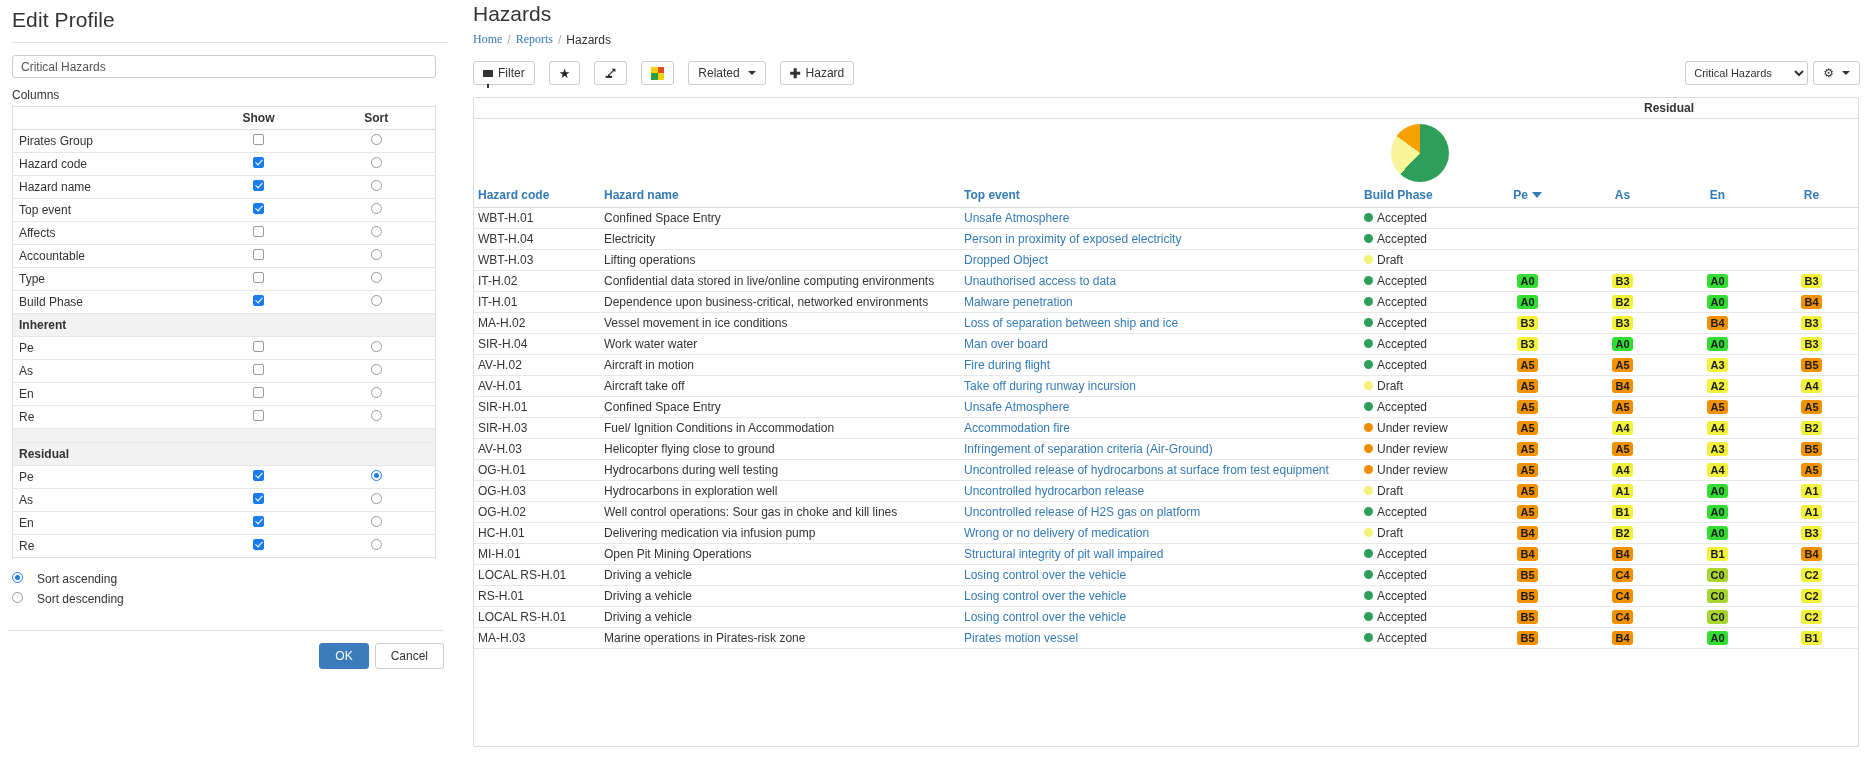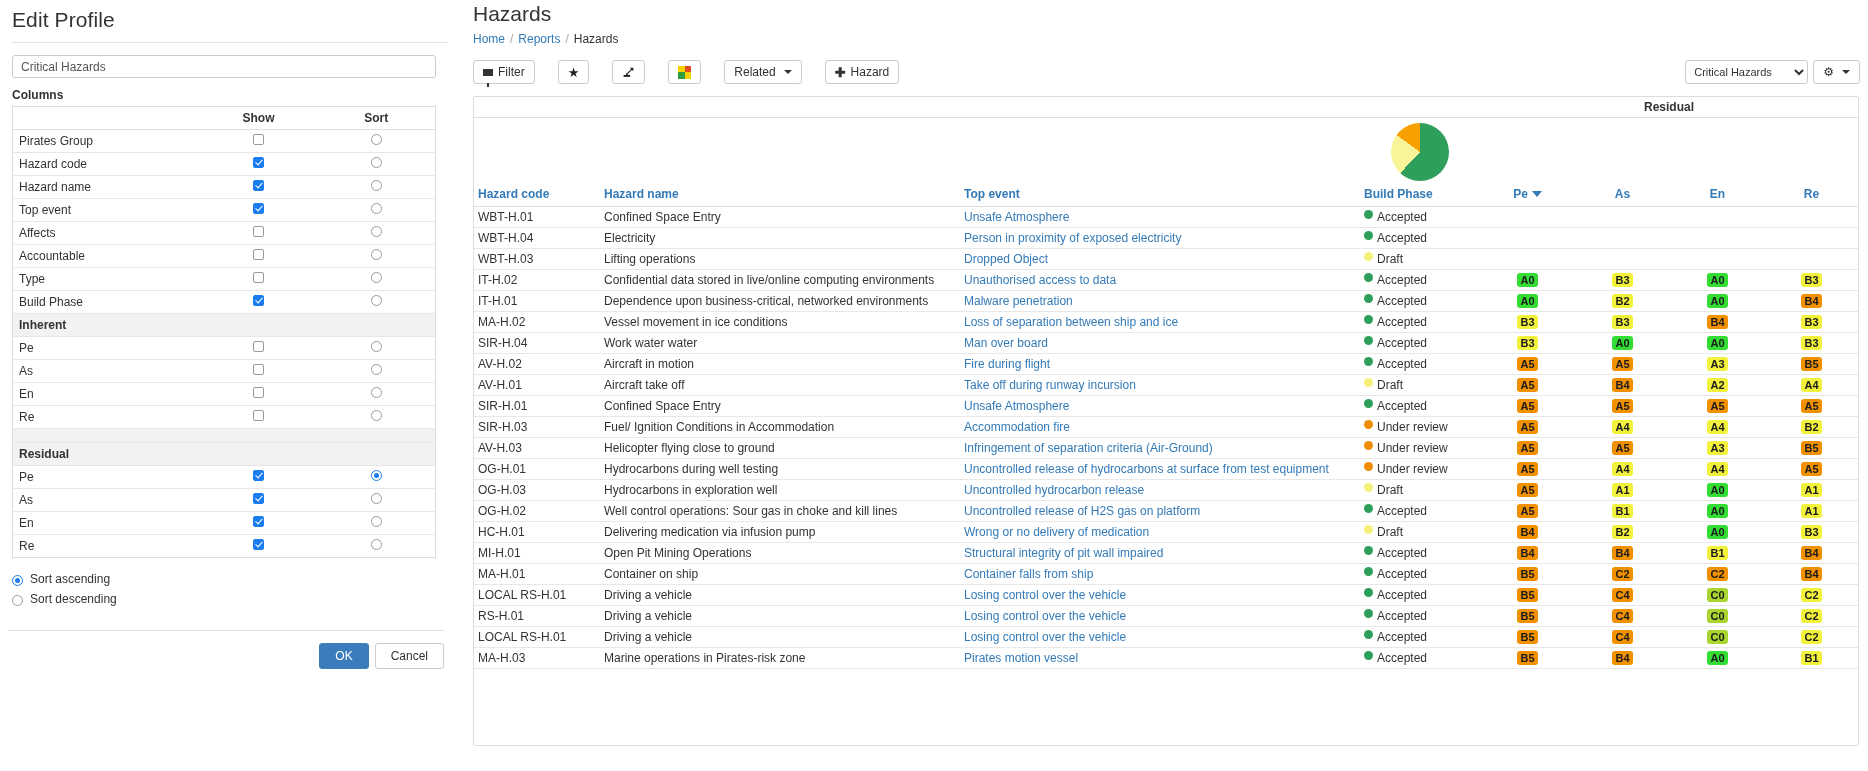--- a/index.html
+++ b/index.html
@@ -86,21 +86,21 @@
   .rb:checked::after {
     content: "";
     position: absolute;
     left: 2px; top: 2px;
     width: 5px; height: 5px;
     border-radius: 50%;
     background: #1b7ced;
   }
 
   .columns-label {
-    font-weight: bold;
+    font-weight: normal;
     font-size: 12px;
     color: #333;
     margin: 10px 0 4px 0;
   }
   .cols-table {
     width: 424px;
     border-collapse: collapse;
     border: 1px solid #dddddd;
     font-size: 12px;
   }
@@ -124,21 +124,21 @@
   .cols-table tr.group td {
     background: #f2f2f2;
     font-weight: bold;
     color: #333;
   }
   .cols-table tr.group-blank td { background: #f2f2f2; height: 14px; padding: 2px 0; }
   .cols-table td.muted { color: #999; }
 
   .sortdir { margin-top: 14px; }
   .sortdir-row {
-    display: flex; align-items: flex-end; gap: 7px;
+    display: flex; align-items: flex-start; gap: 14px;
     margin-bottom: 6px;
     font-size: 12px; color: #333;
   }
   .footer-rule {
     border-top: 1px solid #e0e0e0;
     margin-top: 24px;
     width: 436px;
     margin-left: -4px;
   }
   .footer-btns {
@@ -171,26 +171,26 @@
   }
   .hazards-title {
     font-size: 21px; font-weight: 400; color: #333;
     padding: 2px 0 6px 0;
   }
   .breadcrumb {
     font-size: 12px; color: #555;
     margin-bottom: 14px;
     display: flex; gap: 5px; align-items: center;
   }
-  .breadcrumb a { color: #337ab7; text-decoration: none; cursor: pointer; }
+  .breadcrumb a { color: #337ab7; text-decoration: none; cursor: pointer; font-family: Liberation Serif, serif; }
   .breadcrumb .sep { color: #aaa; }
   .breadcrumb .cur { color: #333; }
 
   .toolbar {
-    display: flex; align-items: flex-end; gap: 23px;
+    display: flex; align-items: flex-end; gap: 14px;
     margin-bottom: 12px;
     position: relative;
   }
   .tbtn {
     border: 1px solid #cccccc;
     background: #fff;
     border-radius: 3px;
     height: 24px;
     min-width: 26px;
     padding: 0 9px;
@@ -276,21 +276,21 @@
     border-bottom: 1px solid #dddddd;
     height: 21px;
     cursor: pointer;
     padding-bottom: 5px;
   }
   tr.colhdr th.c { text-align: center; }
   table.haz tbody tr { border-bottom: 1px solid #e8e8e8; }
   table.haz tbody td { height: 19px; color: #333; }
   td.link a { color: #337ab7; text-decoration: none; cursor: pointer; }
 
-  .phase { display: flex; gap: 4px; }
+  .phase { display: flex; align-items: center; gap: 4px; }
   .dot { width: 9px; height: 9px; border-radius: 50%; flex:none; }
 
   .rbadge {
     display: inline-block;
     min-width: 21px;
     padding: 0px 3px;
     border-radius: 3px;
     font-size: 11px;
     font-weight: bold;
     color: #1a1a1a;
@@ -784,35 +784,20 @@
                   <span class="dot" style="background: rgb(46, 158, 91);"></span>
                   <span>Accepted</span>
                 </span>
               </td>
               <td class="c-cell"><span class="rbadge" style="background: rgb(242, 145, 0);">B4</span></td>
               <td class="c-cell"><span class="rbadge" style="background: rgb(242, 145, 0);">B4</span></td>
               <td class="c-cell"><span class="rbadge" style="background: rgb(242, 242, 61);">B1</span></td>
               <td class="c-cell"><span class="rbadge" style="background: rgb(242, 145, 0);">B4</span></td>
             </tr>
             <tr>
-              <td>MA-H.01</td>
-              <td>Container on ship</td>
-              <td class="link"><a>Container falls from ship</a></td>
-              <td>
-                <span class="phase">
-                  <span class="dot" style="background: rgb(46, 158, 91);"></span>
-                  <span>Accepted</span>
-                </span>
-              </td>
-              <td class="c-cell"><span class="rbadge" style="background: rgb(242, 145, 0);">B5</span></td>
-              <td class="c-cell"><span class="rbadge" style="background: rgb(242, 145, 0);">C2</span></td>
-              <td class="c-cell"><span class="rbadge" style="background: rgb(242, 145, 0);">C2</span></td>
-              <td class="c-cell"><span class="rbadge" style="background: rgb(242, 145, 0);">B4</span></td>
-            </tr>
-            <tr>
               <td>LOCAL RS-H.01</td>
               <td>Driving a vehicle</td>
               <td class="link"><a>Losing control over the vehicle</a></td>
               <td>
                 <span class="phase">
                   <span class="dot" style="background: rgb(46, 158, 91);"></span>
                   <span>Accepted</span>
                 </span>
               </td>
               <td class="c-cell"><span class="rbadge" style="background: rgb(242, 145, 0);">B5</span></td>

